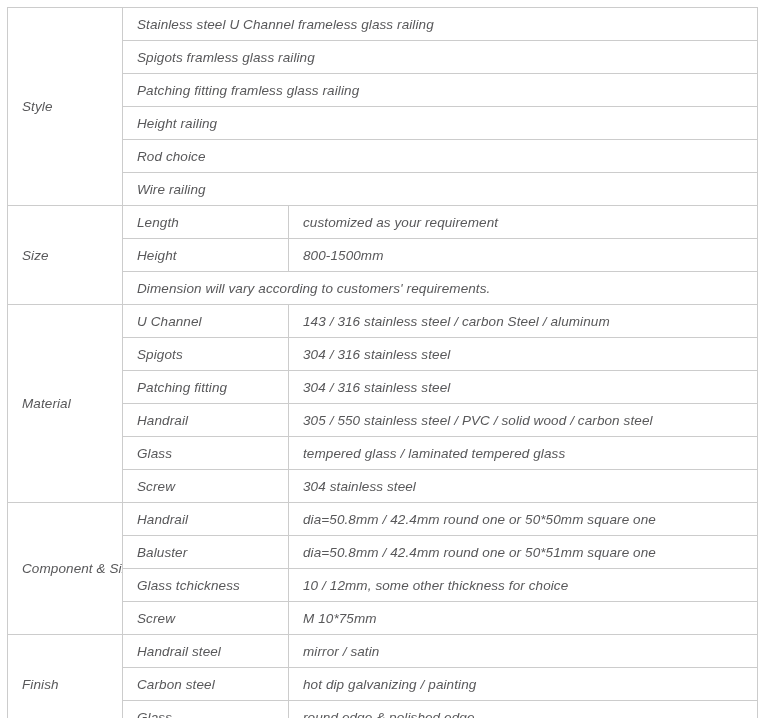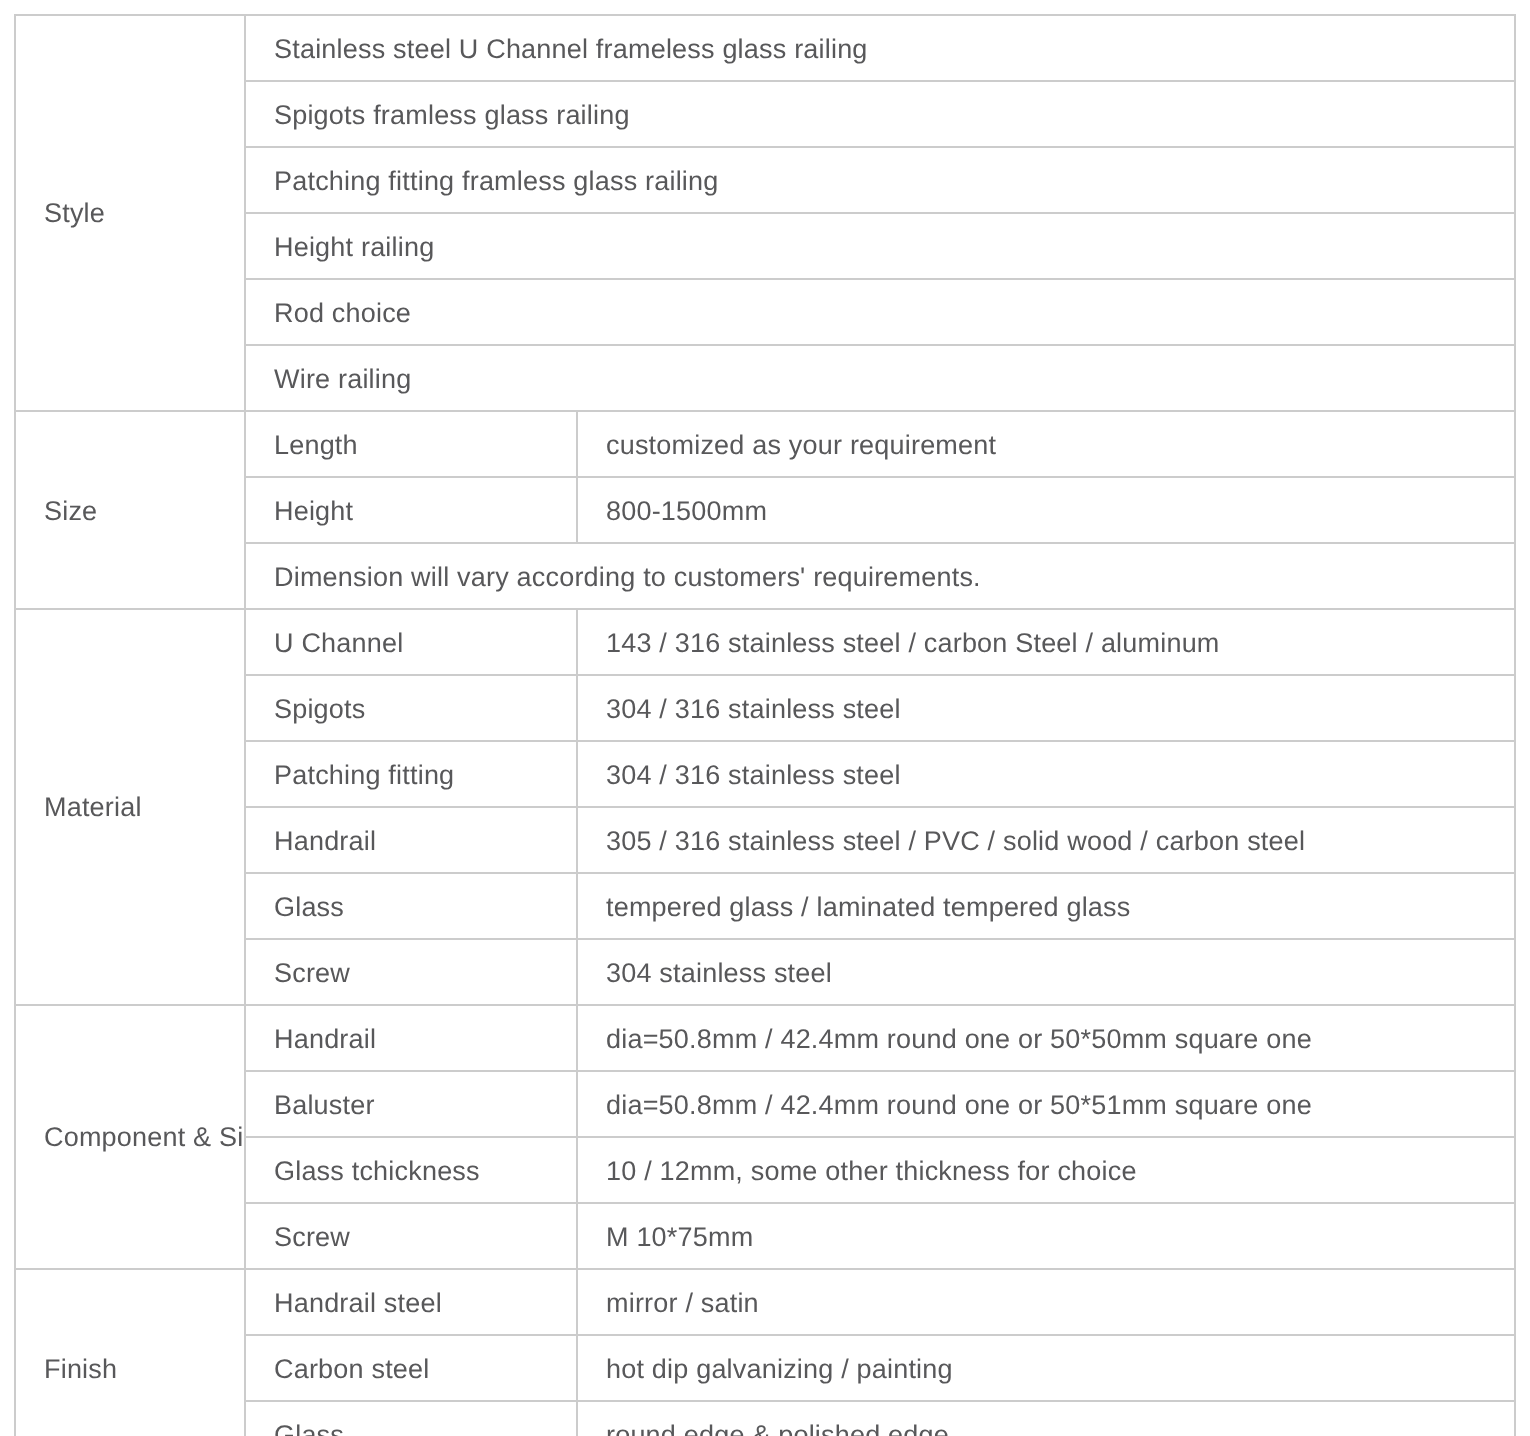--- a/index.html
+++ b/index.html
@@ -25,20 +25,21 @@
   table.spec-table td {
     border: 1px solid #cccccc;
     font-size: 13.5px;
     color: #58585a;
     height: 32px;
     padding: 0 6px 0 14px;
     vertical-align: middle;
     white-space: nowrap;
     overflow: hidden;
     letter-spacing: 0.1px;
+    font-style: italic;
   }
   td.section-label {
     vertical-align: top;
     padding-top: 8px;
     line-height: 21px;
     white-space: normal;
   }
 </style>
 </head>
 <body>
@@ -92,21 +93,21 @@
     <tr>
       <td>Spigots</td>
       <td>304 / 316 stainless steel</td>
     </tr>
     <tr>
       <td>Patching fitting</td>
       <td>304 / 316 stainless steel</td>
     </tr>
     <tr>
       <td>Handrail</td>
-      <td>305 / 316 stainless steel / PVC / solid wood / carbon steel</td>
+      <td>305 / 550 stainless steel / PVC / solid wood / carbon steel</td>
     </tr>
     <tr>
       <td>Glass</td>
       <td>tempered glass / laminated tempered glass</td>
     </tr>
     <tr>
       <td>Screw</td>
       <td>304 stainless steel</td>
     </tr>
 

